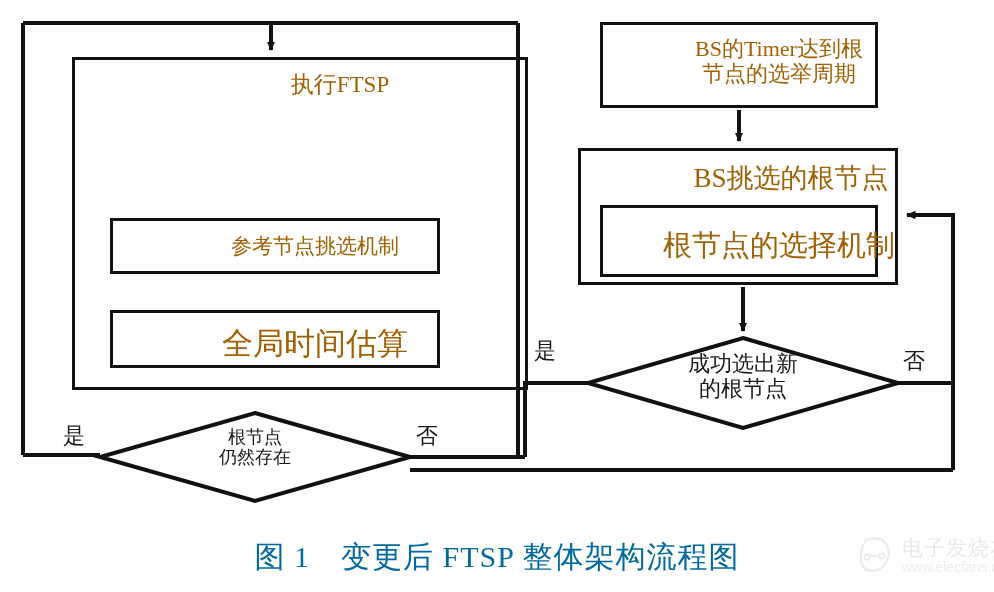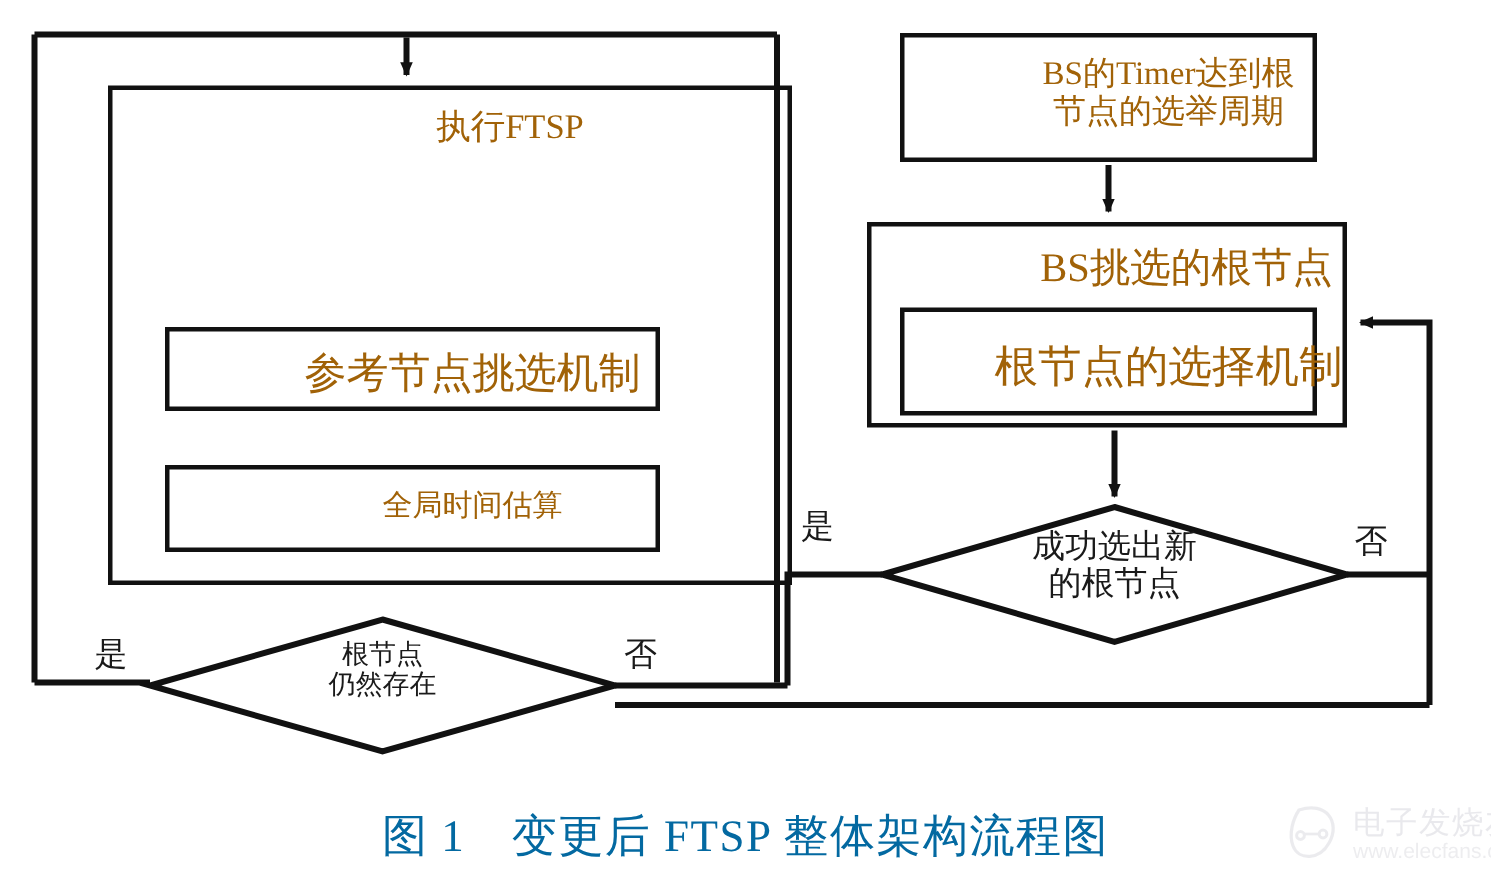--- a/index.html
+++ b/index.html
@@ -117,25 +117,25 @@
     <path d="M 898,383 L 953,383 L 953,470 L 953,215 L 907,215" stroke="#111111" stroke-width="4" fill="none" marker-end="url(#arrowhead)"></path>
     <path d="M 410,470 L 953,470" stroke="#111111" stroke-width="4" fill="none"></path>
   </svg>
 
   <div class="box" style="left:72px; top:57px; width:456px; height:333px;text-decoration:underline;">
     <div class="box-label" style="top:12px; font-size:23px;">执行FTSP</div>
   </div>
 
 
   <div class="box" style="left:110px; top:218px; width:330px; height:56px;">
-    <div class="box-label" style="top:13px; font-size:28px;">参考节点挑选机制</div>
+    <div class="box-label" style="top:13px; font-size:21px;">参考节点挑选机制</div>
   </div>
 
   <div class="box" style="left:110px; top:310px; width:330px; height:58px;">
-    <div class="box-label" style="top:13px; font-size:20px;">全局时间估算</div>
+    <div class="box-label" style="top:13px; font-size:31px;">全局时间估算</div>
   </div>
 
   <div class="box" style="left:600px; top:22px; width:278px; height:86px;">
     <div class="box-label" style="top:11px; font-size:22px;">BS的Timer达到根
 节点的选举周期</div>
   </div>
 
   <div class="box" style="left:578px; top:148px; width:320px; height:137px;">
     <div class="box-label" style="top:12px; font-size:27px;padding-left:13px;">BS挑选的根节点</div>
   </div>

